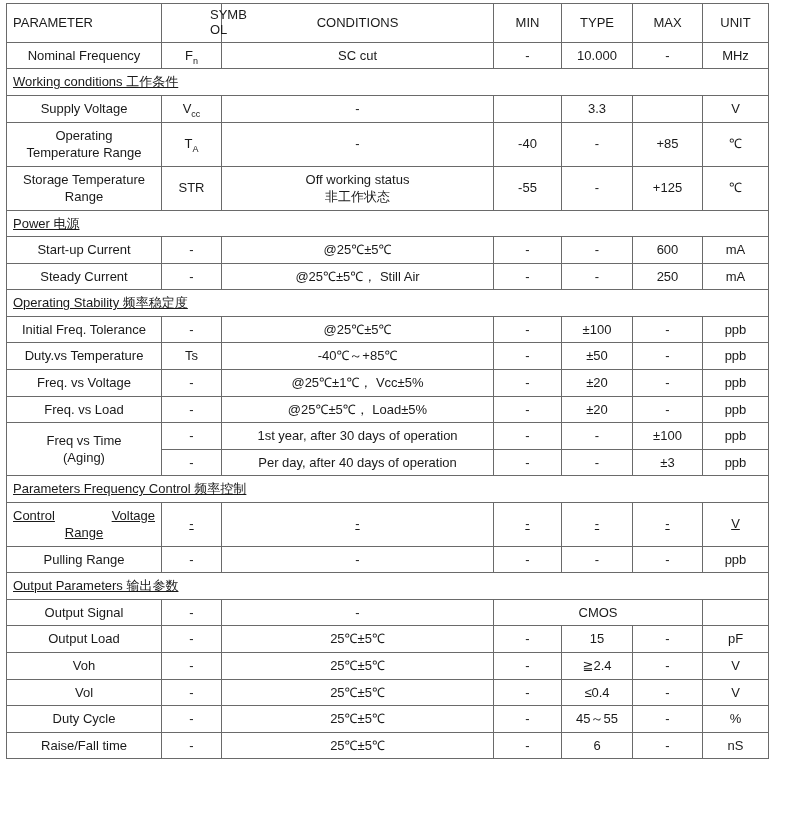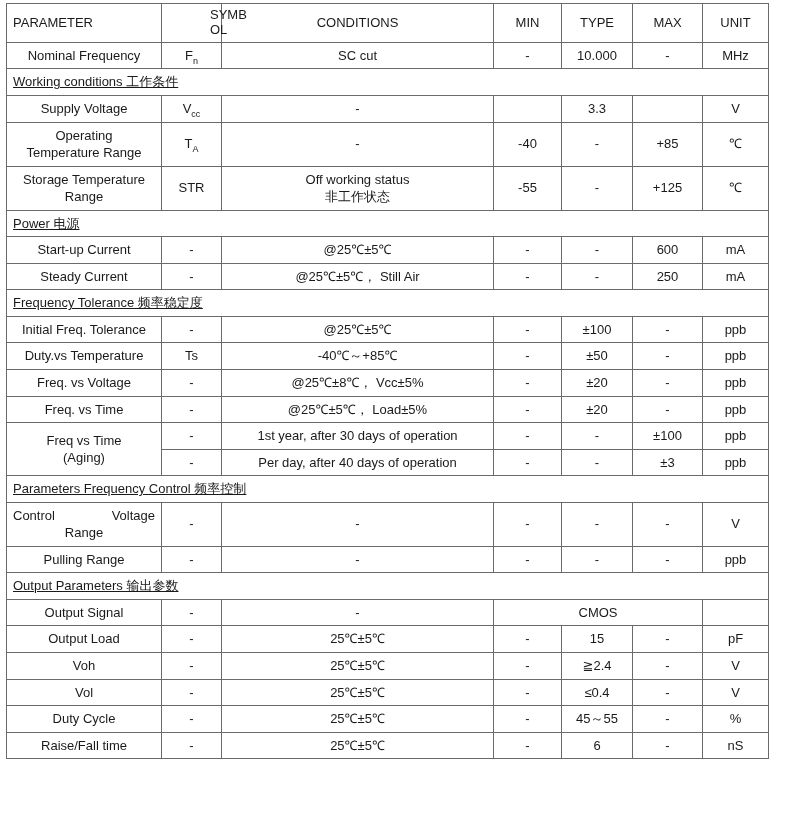--- a/index.html
+++ b/index.html
@@ -62,21 +62,21 @@
   .spread {
     display: flex;
     justify-content: space-between;
   }
   .sub {
     font-size: 9px;
     vertical-align: sub;
     line-height: 0;
   }
   .tall { height: 42px; padding-left: 37px; }
-  .vtall { height: 44px; }
+  .vtall { height: 44px; text-decoration: underline; }
 </style>
 </head>
 <body>
 
 <table id="spec-table">
   <colgroup>
     <col class="c-param">
       <col class="c-symbol">
       <col class="c-cond">
     <col class="c-min">
@@ -171,21 +171,21 @@
       <td class="left">Steady Current</td>
       <td class="center">-</td>
       <td class="left">@25℃±5℃， Still Air</td>
       <td class="center">-</td>
       <td class="center">-</td>
       <td class="center">250</td>
       <td class="center">mA</td>
     </tr>
 
     <tr>
-      <td class="section" colspan="7">Frequency Tolerance  频率稳定度</td>
+      <td class="section" colspan="7">Operating Stability  频率稳定度</td>
     </tr>
 
     <tr>
       <td class="left">Initial Freq. Tolerance</td>
       <td class="center">-</td>
       <td class="left">@25℃±5℃</td>
       <td class="center">-</td>
       <td class="center">±100</td>
       <td class="center">-</td>
       <td class="center">ppb</td>
@@ -197,29 +197,29 @@
       <td class="left">-40℃～+85℃</td>
       <td class="center">-</td>
       <td class="center">±50</td>
       <td class="center">-</td>
       <td class="center">ppb</td>
     </tr>
 
     <tr>
       <td class="left">Freq. vs Voltage</td>
       <td class="center">-</td>
-      <td class="left">@25℃±8℃， Vcc±5%</td>
+      <td class="left">@25℃±1℃， Vcc±5%</td>
       <td class="center">-</td>
       <td class="center">±20</td>
       <td class="center">-</td>
       <td class="center">ppb</td>
     </tr>
 
     <tr>
-      <td class="left">Freq. vs Time</td>
+      <td class="left">Freq. vs Load</td>
       <td class="center">-</td>
       <td class="left">@25℃±5℃， Load±5%</td>
       <td class="center">-</td>
       <td class="center">±20</td>
       <td class="center">-</td>
       <td class="center">ppb</td>
     </tr>
 
     <tr>
       <td class="left" rowspan="2">

